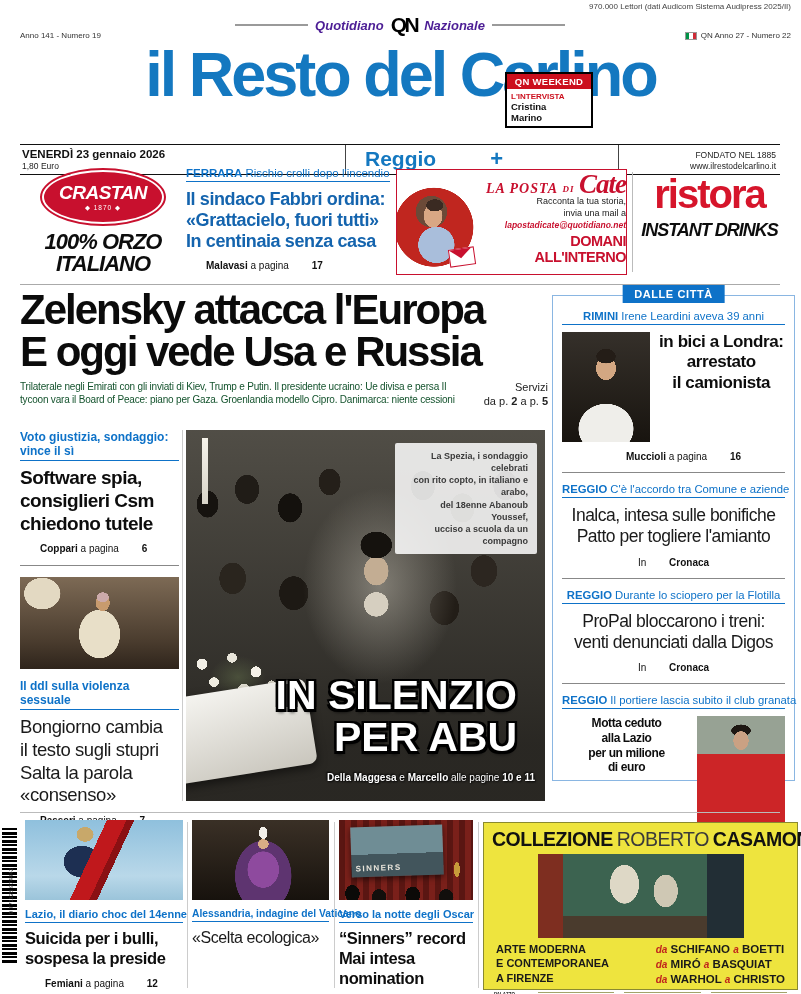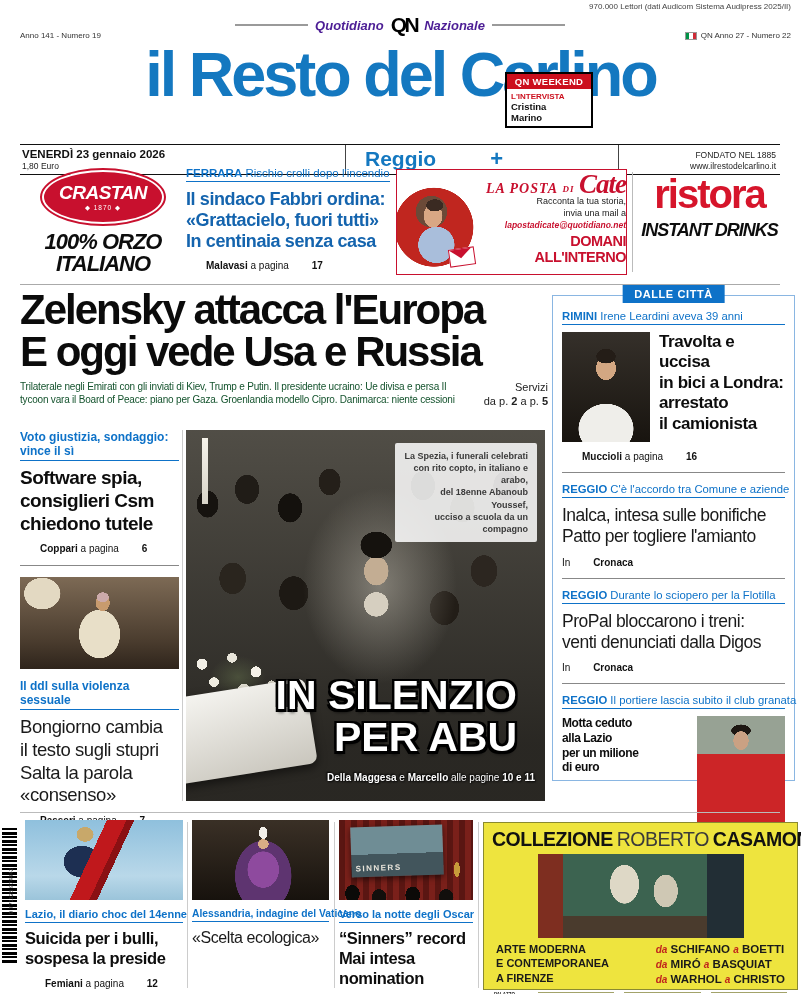--- a/index.html
+++ b/index.html
@@ -155,21 +155,21 @@
   .photo-byline { position:absolute; right:10px; bottom:18px; color:#fff; font-size:10px;
                   text-shadow:1px 1px 2px #000, -1px -1px 2px #000; }
   .photo-byline .b { font-weight:800; }
 
   .vsep1 { left:182px; top:430px; width:1px; height:371px; background:#ccc; }
 
   
   .rbox { left:552px; top:295px; width:243px; height:486px; border:1.5px solid #8ab6e2; background:#fff; }
   .rtab { position:absolute; top:-11px; left:50%; transform:translateX(-50%); background:#0e72c8; color:#fff;
           font-weight:800; font-size:11px; letter-spacing:0.6px; padding:3px 12px; white-space:nowrap; }
-  .rbox-in { padding:14px 9px 0; }
+  .rbox-in { padding:14px 9px 0;text-align:center; }
   .rbox .kicker { font-size:11.3px; }
   .rbox hr { border:none; border-top:1px solid #888; margin:10px 0; }
   .rimini-row { display:flex; margin-top:7px; }
   .rimini-photo { flex:none; width:88px; height:110px;
     background:
       radial-gradient(16px 12px at 50% 22%, #241d17 0 60%, transparent 61%),
       radial-gradient(17px 20px at 50% 33%, #d3a782 0 58%, transparent 59%),
       radial-gradient(44px 40px at 50% 88%, #efeeea 0 62%, transparent 63%),
       linear-gradient(180deg,#35302a,#18140f);
   }
@@ -387,41 +387,40 @@
     <div class="byline"><span class="b">Passeri</span><span> a pagina </span><span class="b">7</span></div>
   </div>
 
   <div class="abs vsep1"></div>
 
   <div class="abs photo-main">
     <div class="candle"></div>
     <div class="flowers"></div>
     <div class="coffin"></div>
     <div class="caption-box">
-      <span>La Spezia, i funerali celebrati</span>
+      <span>La Spezia, i sondaggio celebrati</span>
       <span>con rito copto, in italiano e arabo,</span>
       <span>del 18enne Abanoub Youssef,</span>
       <span>ucciso a scuola da un compagno</span>
     </div>
     <div class="photo-title">
       <span>IN SILENZIO</span>
       <span>PER ABU</span>
     </div>
     <div class="photo-byline"><span class="b">Della Maggesa</span><span> e </span><span class="b">Marcello</span><span> alle pagine </span><span class="b">10 e 11</span></div>
   </div>
 
   <div class="abs rbox">
     <div class="rtab">DALLE CITTÀ</div>
     <div class="rbox-in">
 
       <div class="kicker"><span class="tag">RIMINI</span><span> Irene Leardini aveva 39 anni</span></div>
       <div class="rimini-row">
         <div class="rimini-photo"></div>
         <div class="rimini-h">
-          <span>Travolta e uccisa</span>
           <span>in bici a Londra:</span>
           <span>arrestato</span>
           <span>il camionista</span>
         </div>
       </div>
       <div class="byline"><span class="b">Muccioli</span><span> a pagina </span><span class="b">16</span></div>
       <hr>
 
       <div class="kicker"><span class="tag">REGGIO</span><span> C'è l'accordo tra Comune e aziende</span></div>
       <div class="r-h">

